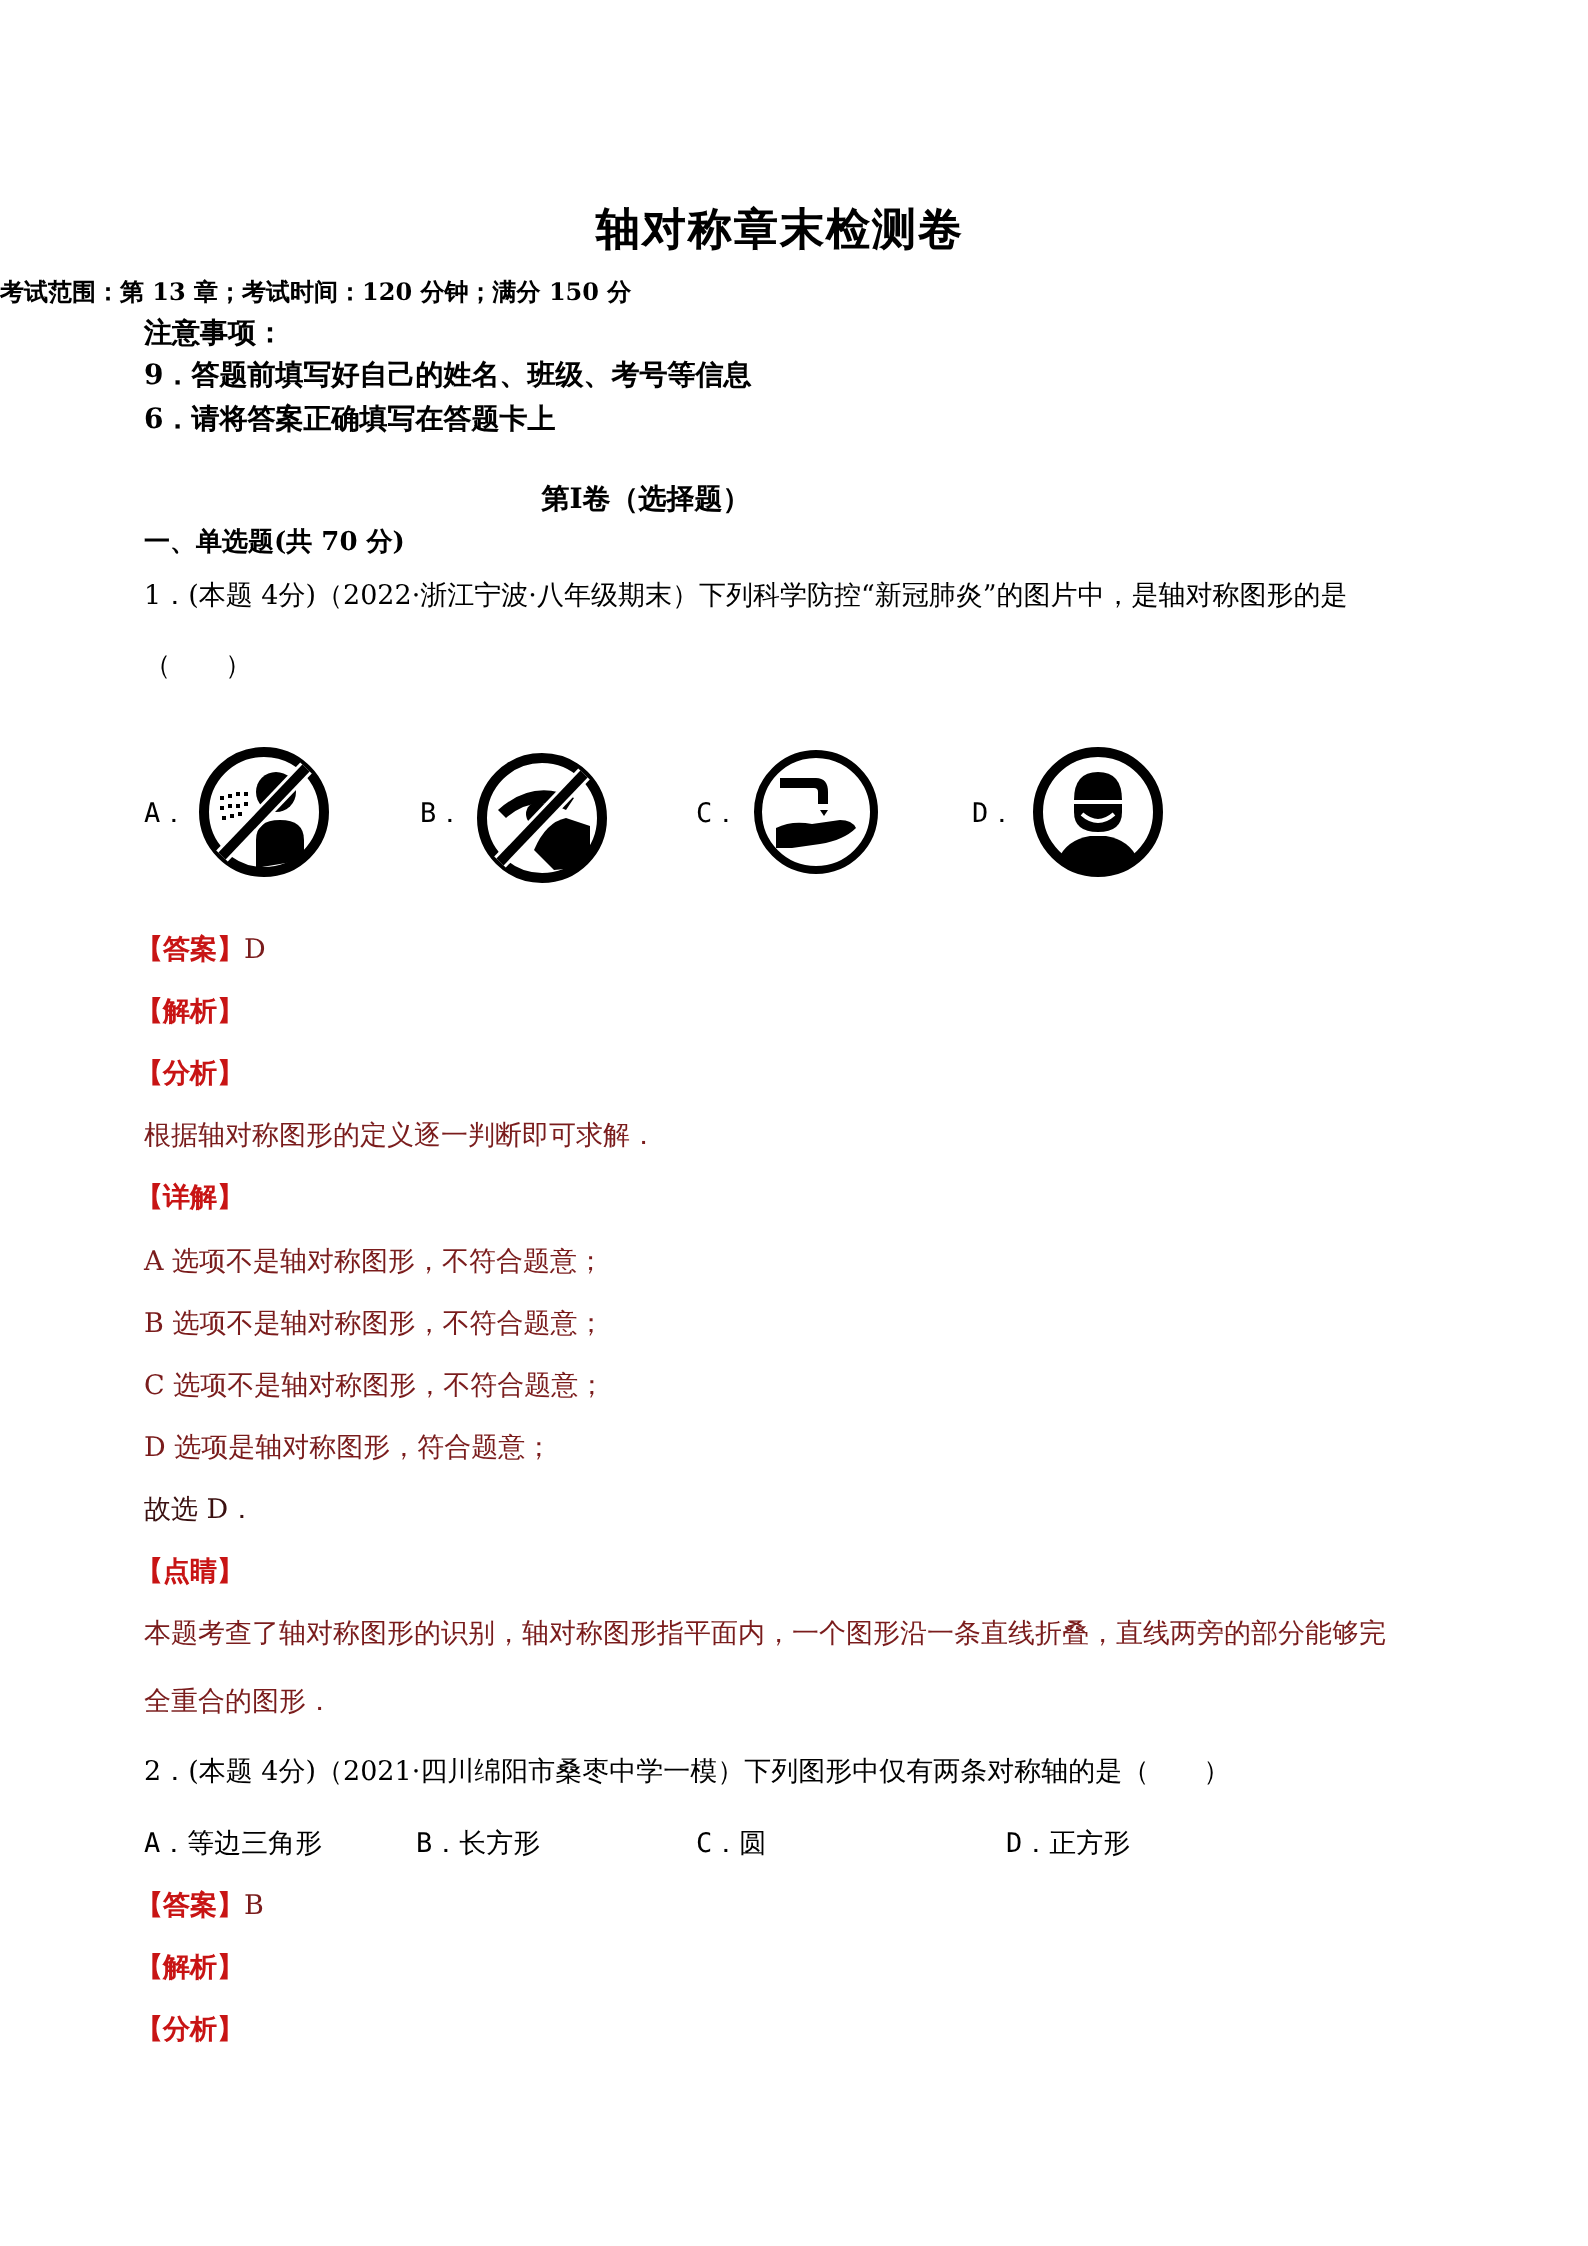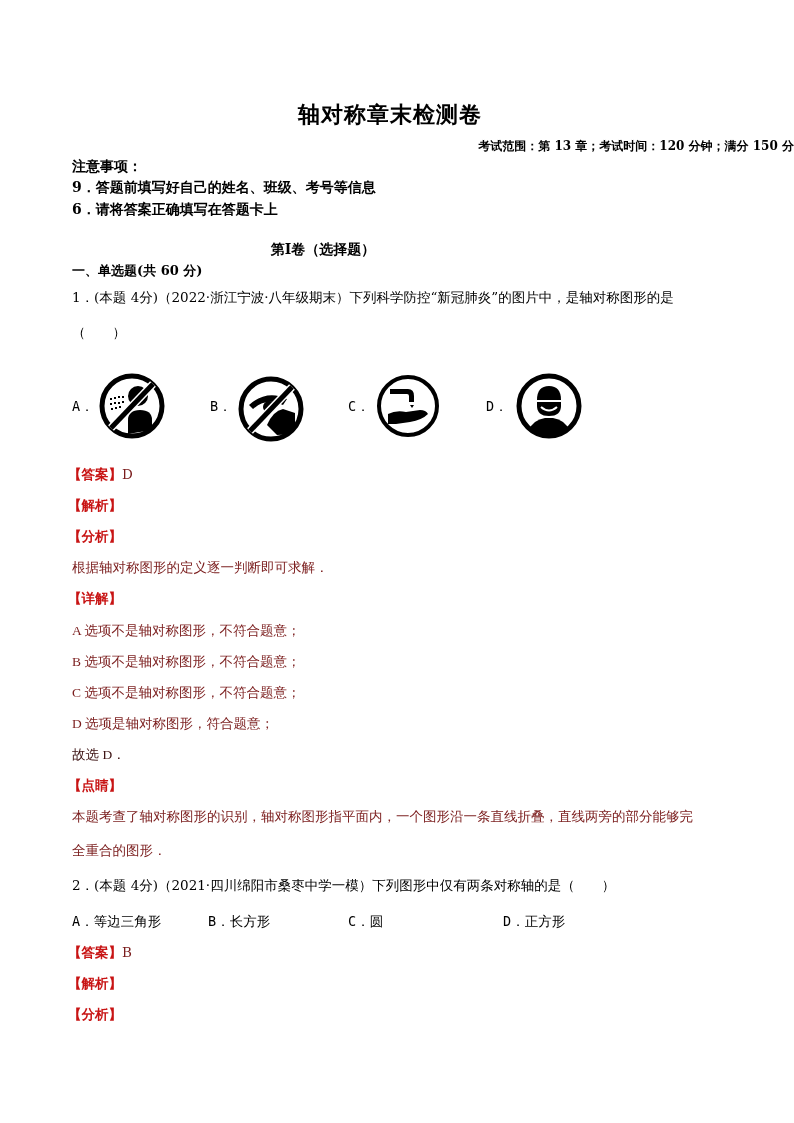--- a/index.html
+++ b/index.html
@@ -1,45 +1,45 @@
 <!DOCTYPE html>
 <html><head>
   <meta charset="utf-8">
   <style>
     html, body { margin: 0; padding: 0; background: #ffffff; }
     body { width: 794px; height: 1123px; position: relative; overflow: hidden;
            font-family: "DejaVu Serif", "Liberation Serif", serif; color: #000; }
     .abs { position: absolute; white-space: nowrap; }
     .title { left: 0; width: 780px; top: 100px; text-align: center; font-size: 22px; font-weight: bold;
              font-family: "DejaVu Sans", "Liberation Sans", sans-serif; letter-spacing: 1px; }
-    .subtitle { left: 0; width: 794px; top: 138px; text-align: right; font-size: 12px; font-weight: bold; }
+    .subtitle { left: 0; width: 794px; top: 138px; text-align: left; font-size: 12px; font-weight: bold; }
     .notice { left: 72px; font-size: 14px; font-weight: bold; }
     .part-title { left: 0; width: 646px; top: 241px; text-align: center; font-size: 14px; font-weight: bold; }
     .section-title { left: 72px; top: 262px; font-size: 13px; font-weight: bold; }
     .q { left: 72px; font-size: 13.5px; color: #000; }
     .opt-label { font-size: 13.5px; font-family: "DejaVu Sans Mono", "Liberation Mono", monospace; }
     .icon { position: absolute; width: 68px; height: 68px; }
-    .sol { left: 72px; font-size: 13.5px; color: #7a1c1c; font-family: Liberation Serif, serif; }
+    .sol { left: 72px; font-size: 13.5px; color: #7a1c1c; }
     .tag { left: 68px; font-size: 13.5px; color: #7a1c1c; }
     .tag .br { color: #c81414; font-weight: bold; }
     .dark { color: #3a1010; }
     .choice { font-size: 13.5px; }
   </style>
 </head>
 <body>
 
 <div class="abs title">轴对称章末检测卷</div>
 <div class="abs subtitle">考试范围：第 13 章；考试时间：120 分钟；满分 150 分</div>
 
 <div class="abs notice" style="top:158px;">注意事项：</div>
 <div class="abs notice" style="top:179px;">9．答题前填写好自己的姓名、班级、考号等信息</div>
 <div class="abs notice" style="top:201px;">6．请将答案正确填写在答题卡上</div>
 
 <div class="abs part-title">第Ⅰ卷（选择题）</div>
-<div class="abs section-title">一、单选题(共 60 分)</div>
+<div class="abs section-title">一、单选题(共 70 分)</div>
 
 <div class="abs q" style="top:289px;">1．(本题 4分)（2022·浙江宁波·八年级期末）下列科学防控“新冠肺炎”的图片中，是轴对称图形的是</div>
 <div class="abs q" style="top:324px;">（　　）</div>
 
 <div class="abs opt-label" style="left:72px; top:398px;">A．</div>
 <svg class="icon" style="left:98px; top:372px;" viewBox="0 0 68 68">
   <circle cx="34" cy="34" r="30" fill="none" stroke="#000" stroke-width="5"></circle>
   <circle cx="40" cy="24" r="10" fill="#000"></circle>
   <path d="M30 62 L30 48 Q30 38 42 38 Q54 38 54 48 L54 58 Z" fill="#000"></path>
   <g fill="#000">

